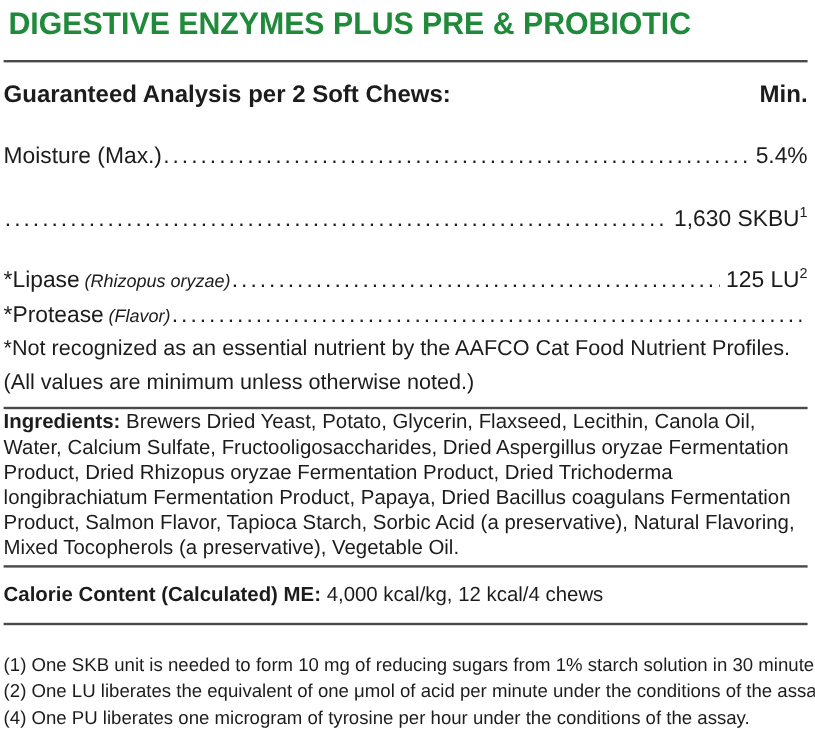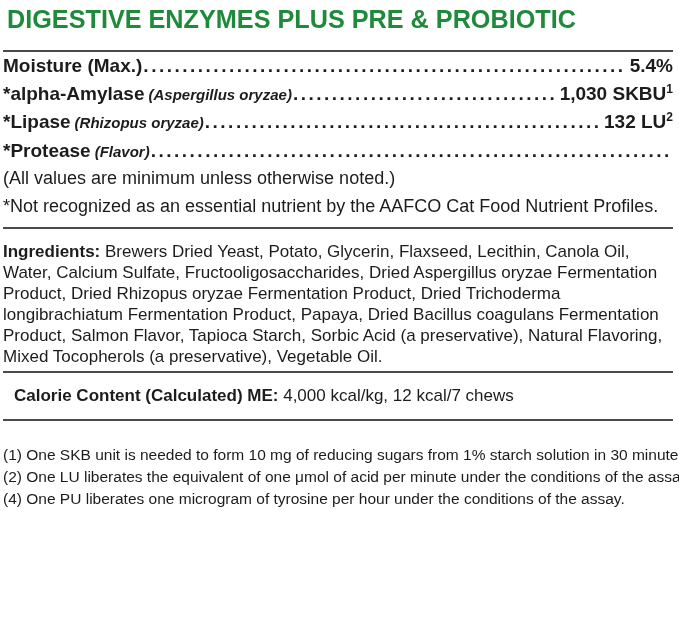--- a/index.html
+++ b/index.html
@@ -31,21 +31,21 @@
   .ga-header {
     display: flex;
     justify-content: space-between;
     align-items: baseline;
     font-size: 20px;
     font-weight: bold;
     line-height: 27px;
     margin-top: 14px;
   }
 
-  .ga-table { margin-top: 0; font-weight: bold; }
+  .ga-table { margin-top: 0; }
   .ga-row {
     display: flex;
     align-items: baseline;
     font-size: 19px;
     line-height: 27.5px;
   }
   .ga-label { white-space: nowrap; }
   .sci { font-style: italic; font-size: 15px; margin-left: 4px; }
   .sci:empty { display: none; }
   .dots {
@@ -53,98 +53,100 @@
     overflow: hidden;
     white-space: nowrap;
     margin: 0 5px 0 1px;
     color: #1c1c1c;
   }
   .dots::after {
     content: "..........................................................................................................................................";
     letter-spacing: 2.5px;
     font-size: 19px;
   }
-  .ga-value { white-space: nowrap; text-align: right; }
+  .ga-value { white-space: nowrap; text-align: right; margin-top: 24px; }
   .ga-value sup { font-size: 12px; line-height: 0; }
 
   .note { font-size: 18px; line-height: 27.5px; }
 
   .para {
-    margin-top: 12px;
     font-size: 17px;
     line-height: 21px;
   }
   .para .bold-lead { font-weight: bold; }
 
   .calorie {
     margin: 13px 0 13px 0;
     font-size: 17px;
     line-height: 20px;
   }
-  .calorie .bold-lead { font-weight: bold; margin-left: 11px; }
+  .calorie .bold-lead { font-weight: bold; }
 
   .footnotes { margin-top: 23px; }
   .footnote {
     font-size: 15.5px;
     line-height: 22px;
     white-space: nowrap;
   }
 </style>
 </head>
 <body>
 
 <div class="page">
 
   <div class="title">DIGESTIVE ENZYMES PLUS PRE &amp; PROBIOTIC</div>
 
   <hr class="rule rule-1">
 
+  <div class="ga-header">
+    <span>Guaranteed Analysis per 2 Soft Chews:</span>
+    <span>Min.</span>
+  </div>
 
   <div class="ga-table">
 
     <div class="ga-row">
       <span class="ga-label"><span>Moisture (Max.)</span></span>
       <span class="dots"></span>
       <span class="ga-value"><span>5.4%</span><sup></sup></span>
     </div>
 
     <div class="ga-row">
-      <span class="ga-label"><span>*alpha-Amylase</span><span class="sci">(Aspergillus oryzae)</span></span>
       <span class="dots"></span>
-      <span class="ga-value"><span>1,030 SKBU</span><sup>1</sup></span>
+      <span class="ga-value"><span>1,630 SKBU</span><sup>1</sup></span>
     </div>
 
     <div class="ga-row">
       <span class="ga-label"><span>*Lipase</span><span class="sci">(Rhizopus oryzae)</span></span>
       <span class="dots"></span>
-      <span class="ga-value"><span>132 LU</span><sup>2</sup></span>
+      <span class="ga-value"><span>125 LU</span><sup>2</sup></span>
     </div>
 
 
     <div class="ga-row">
       <span class="ga-label"><span>*Protease</span><span class="sci">(Flavor)</span></span>
       <span class="dots"></span>
     </div>
 
 
   </div>
 
+  <div class="note">*Not recognized as an essential nutrient by the AAFCO Cat Food Nutrient Profiles.</div>
   <div class="note">(All values are minimum unless otherwise noted.)</div>
-  <div class="note">*Not recognized as an essential nutrient by the AAFCO Cat Food Nutrient Profiles.</div>
 
   <hr class="rule rule-2">
 
   <div class="para">
     <span class="bold-lead">Ingredients:</span><span> Brewers Dried Yeast, Potato, Glycerin, Flaxseed, Lecithin, Canola Oil, Water, Calcium Sulfate, Fructooligosaccharides, Dried Aspergillus oryzae Fermentation Product, Dried Rhizopus oryzae Fermentation Product, Dried Trichoderma longibrachiatum Fermentation Product, Papaya, Dried Bacillus coagulans Fermentation Product, Salmon Flavor, Tapioca Starch, Sorbic Acid (a preservative), Natural Flavoring, Mixed Tocopherols (a preservative), Vegetable Oil.</span>
   </div>
 
   <hr class="rule rule-3">
 
   <div class="calorie">
-    <span class="bold-lead">Calorie Content (Calculated) ME:</span><span> 4,000 kcal/kg, 12 kcal/7 chews</span>
+    <span class="bold-lead">Calorie Content (Calculated) ME:</span><span> 4,000 kcal/kg, 12 kcal/4 chews</span>
   </div>
 
   <hr class="rule rule-4">
 
   <div class="footnotes">
     <div class="footnote">(1) One SKB unit is needed to form 10 mg of reducing sugars from 1% starch solution in 30 minutes.</div>
     <div class="footnote">(2) One LU liberates the equivalent of one μmol of acid per minute under the conditions of the assay.</div>
     <div class="footnote">(4) One PU liberates one microgram of tyrosine per hour under the conditions of the assay.</div>
   </div>
 

